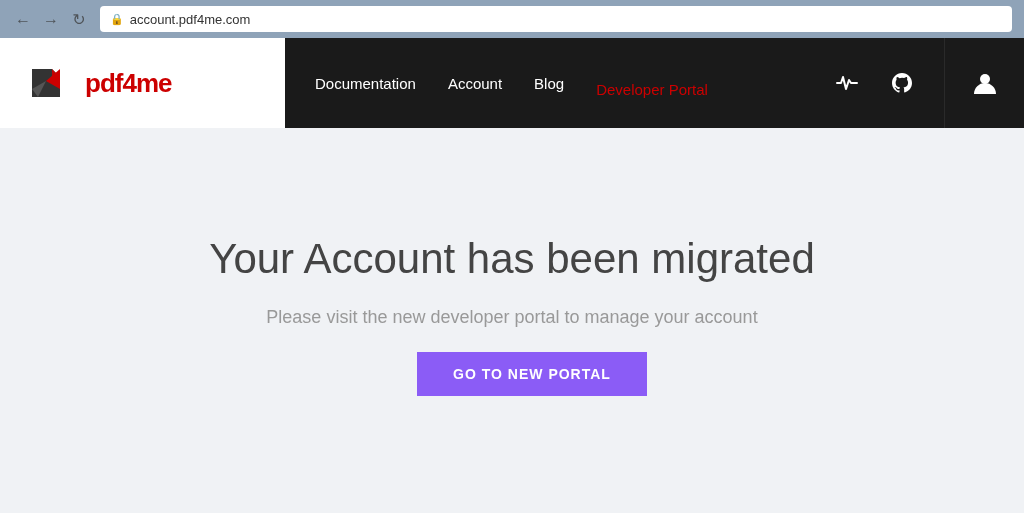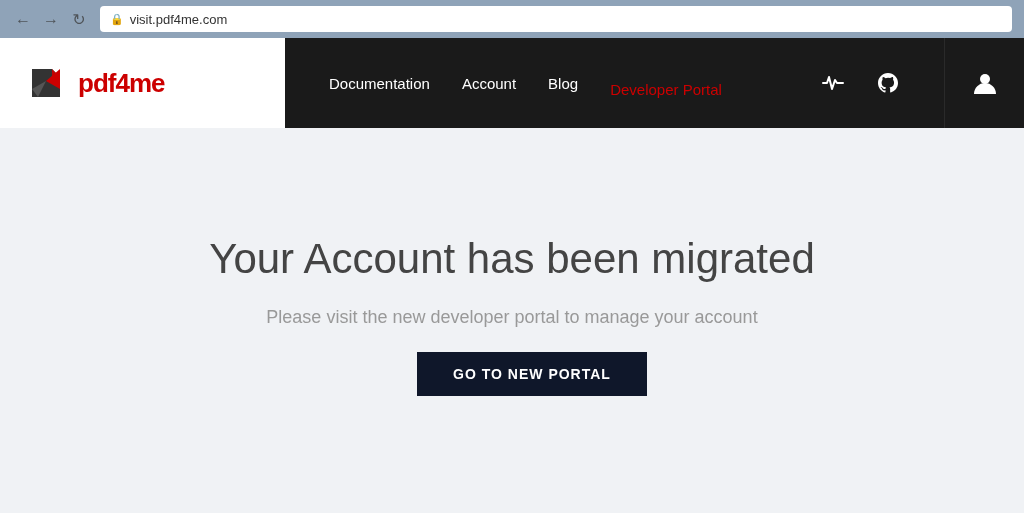--- a/index.html
+++ b/index.html
@@ -59,41 +59,41 @@
       background: white;
       width: 285px;
       display: flex;
       align-items: center;
       padding: 0 24px;
       flex-shrink: 0;
     }
     .logo-container {
       display: flex;
       align-items: center;
-      gap: 10px;
+      gap: 17px;
     }
     .logo-icon {
       width: 44px;
       height: 44px;
     }
     .logo-text {
       font-size: 26px;
       font-weight: 700;
       color: #333;
       letter-spacing: -1px;
     }
     .logo-text span {
       color: #cc0000;
     }
     .nav-area {
       background: #1a1a1a;
       flex: 1;
       display: flex;
       align-items: center;
-      padding: 0 44px;
+      padding: 0 30px;
       gap: 32px;
     }
     .nav-link {
       color: white;
       text-decoration: none;
       font-size: 15px;
       cursor: pointer;
     }
     .nav-link.active {
       color: #cc0000;
@@ -136,21 +136,21 @@
       font-weight: 400;
       color: #444;
       text-align: center;
     }
     .subtext {
       font-size: 18px;
       color: #999;
       text-align: left;
     }
     .cta-button {
-      background: #0f172a;
+      background: #8b5cf6;
       color: white;
       border: none;
       padding: 14px 36px;
       font-size: 14px;
       font-weight: 700;
       letter-spacing: 1px;
       cursor: pointer;
       text-transform: uppercase;
       margin-left: 40px;
     }
@@ -159,21 +159,21 @@
 <body>
 
 <div class="browser-chrome">
   <div class="browser-nav-buttons">
     <button class="nav-btn">←</button>
     <button class="nav-btn">→</button>
     <button class="nav-btn">↻</button>
   </div>
   <div class="address-bar">
     <span class="lock-icon">🔒</span>
-    <span>visit.pdf4me.com</span>
+    <span>account.pdf4me.com</span>
   </div>
 </div>
 
 <div class="site-nav">
   <div class="logo-area">
     <div class="logo-container">
 
       <svg class="logo-icon" viewBox="0 0 44 44" xmlns="http://www.w3.org/2000/svg">
         <polygon points="8,8 28,8 36,16 36,36 8,36" fill="#333"></polygon>
         <polygon points="8,8 28,8 36,16 28,16 28,8" fill="#cc0000" opacity="0.9"></polygon>

